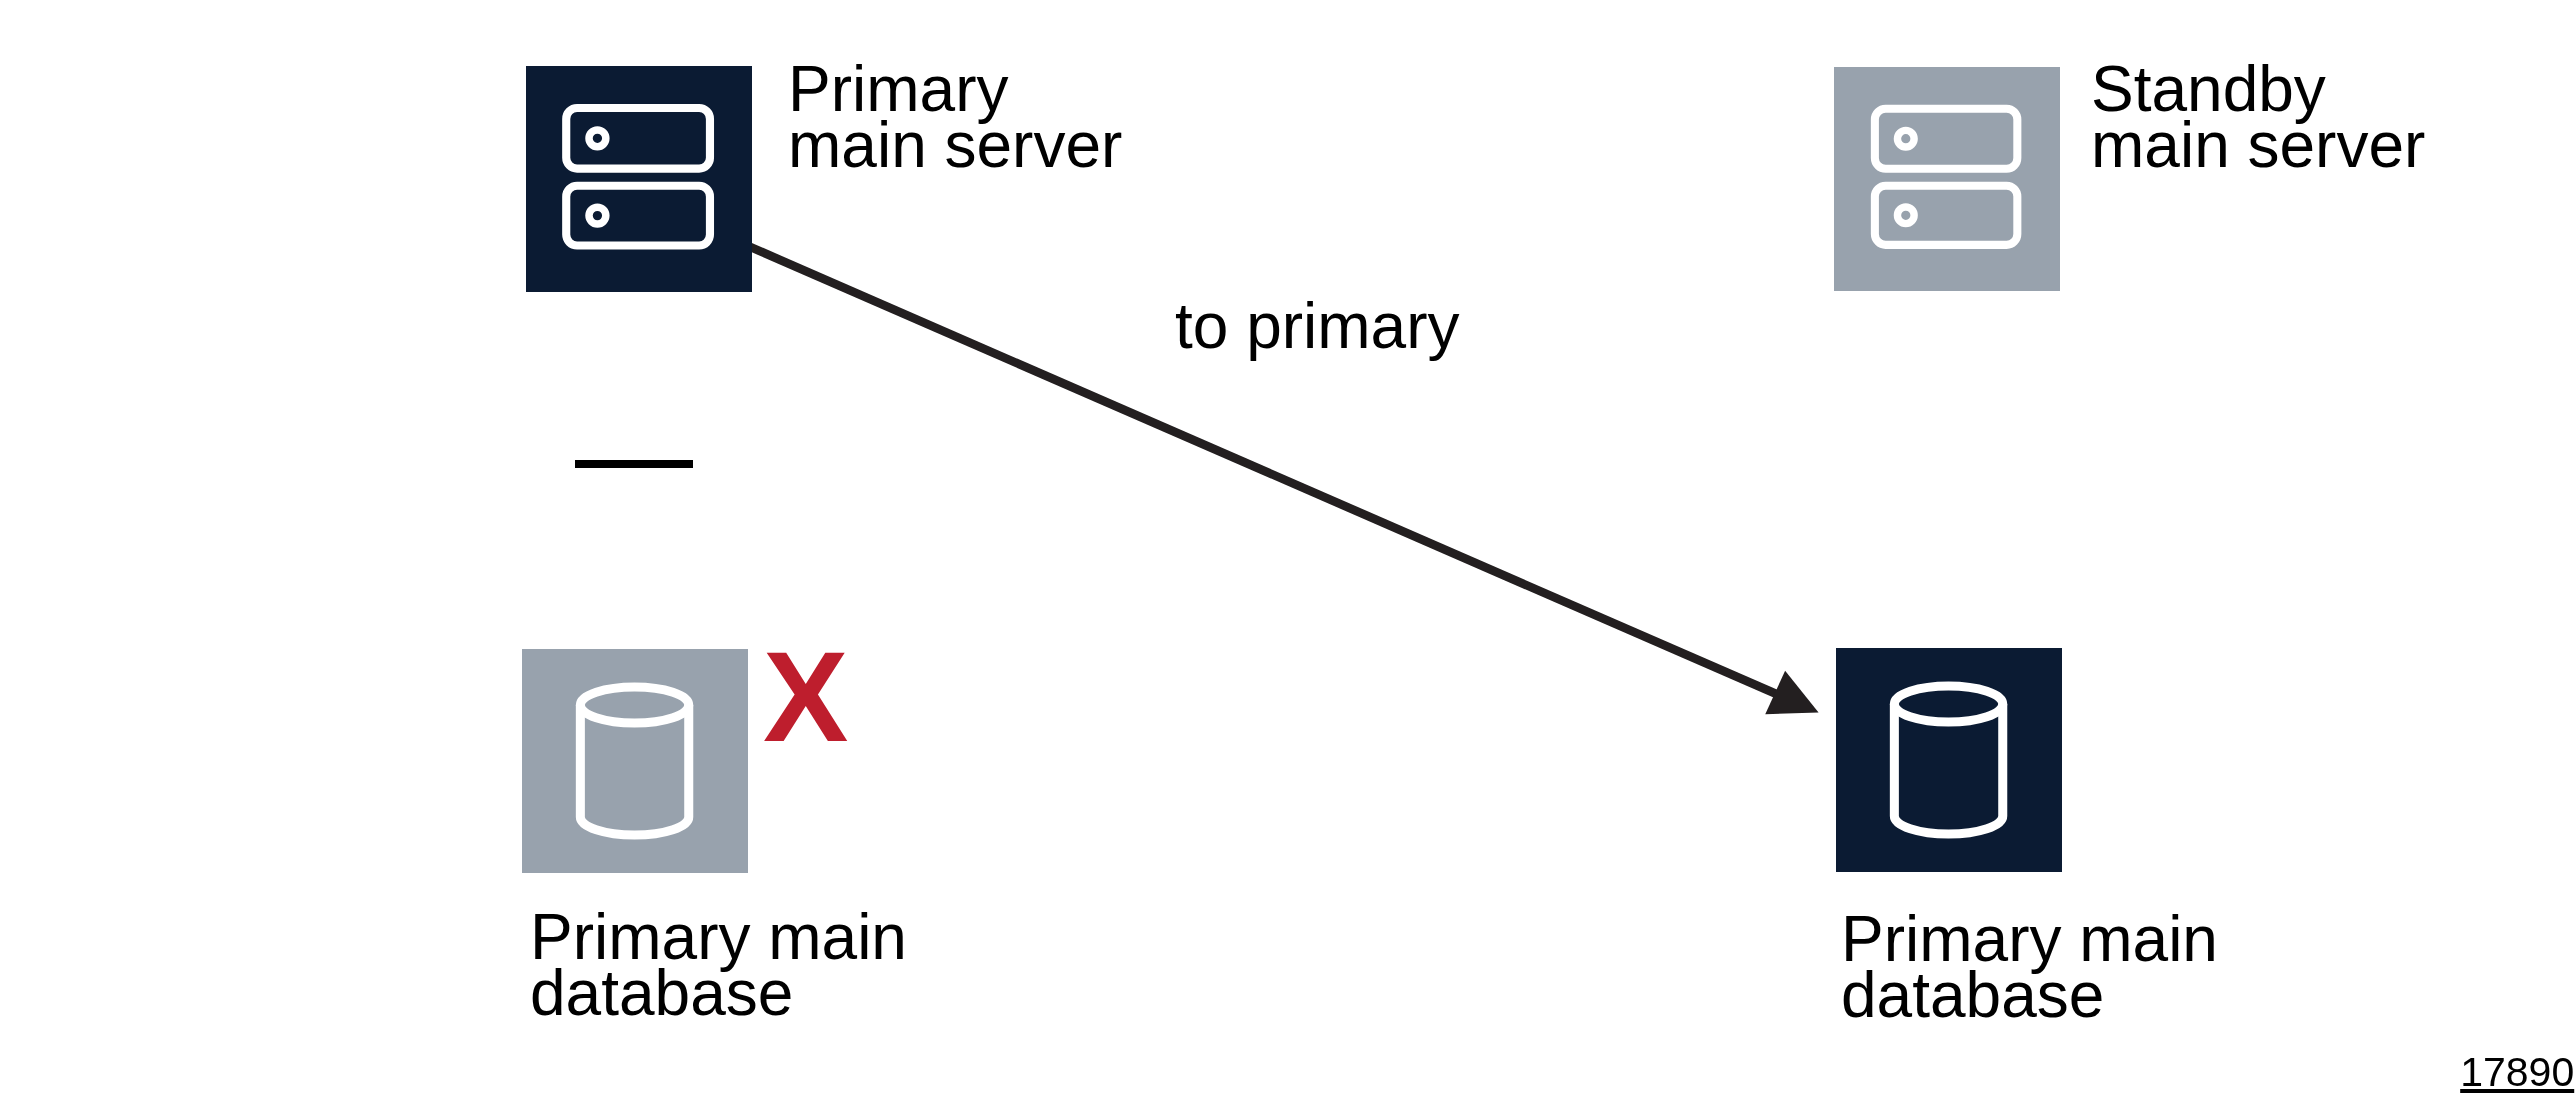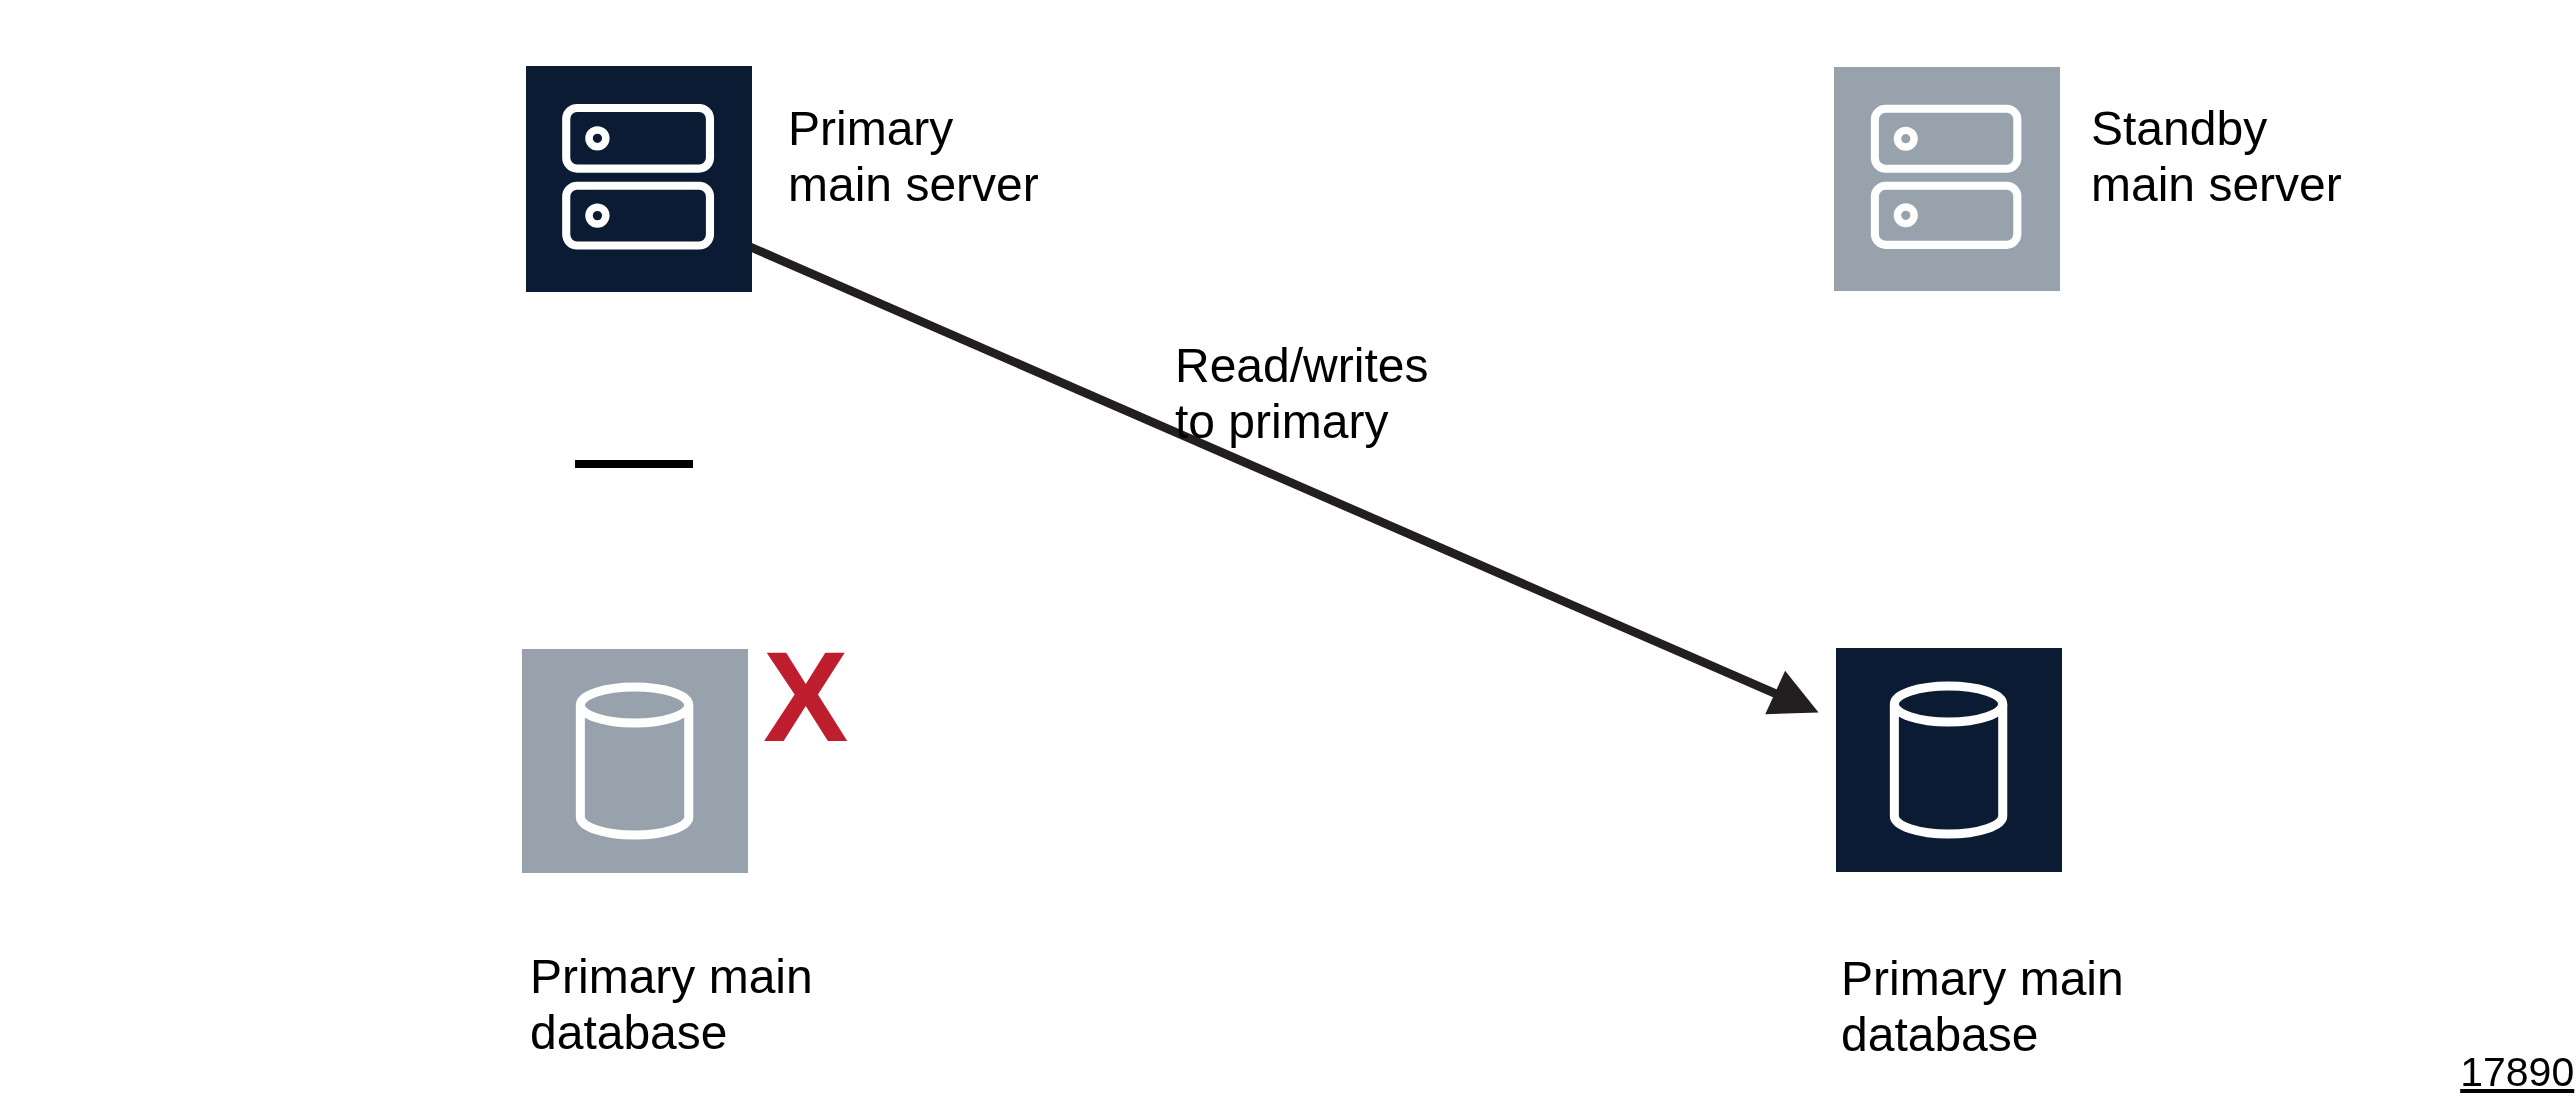--- a/index.html
+++ b/index.html
@@ -18,25 +18,24 @@
   }
   .node-icon {
     position: absolute;
     width: 226px;
   }
   .node-icon.navy { background: var(--navy, #0B1B33); }
   .node-icon.gray { background: var(--gray, #98A2AD); }
   .node-icon svg { display: block; width: 100%; height: 100%; }
   .label {
     position: absolute;
-    font-size: 48px;
+    font-size: 64px;
     line-height: 56px;
     letter-spacing: 0;
     white-space: nowrap;
-    margin-top: 40px;
   }
   .arrow-layer {
     position: absolute;
     left: 0; top: 0;
     width: 2576px;
     height: 1103px;
     pointer-events: none;
   }
   .legend-dash {
     position: absolute;
@@ -100,21 +99,20 @@
     </svg>
   </div>
   <div class="label" style="left:2091px; top:61px;">
     <div>Standby</div>
     <div>main server</div>
   </div>
 
   <div class="legend-dash"></div>
 
   <div class="label" style="left:1175px; top:298px;">
-    <div>Read/writes</div>
     <div>to primary</div>
   </div>
 
   <div class="node-icon gray" style="left:522px; top:649px; height:224px;">
     <svg viewBox="0 0 250 248" xmlns="http://www.w3.org/2000/svg">
       <g fill="none" stroke="#FFFFFF" stroke-width="10">
         <ellipse cx="124.5" cy="62" rx="60" ry="20"></ellipse>
         <path d="M 64.5 62 V 186 A 60 20 0 0 0 184.5 186 V 62"></path>
       </g>
     </svg>

